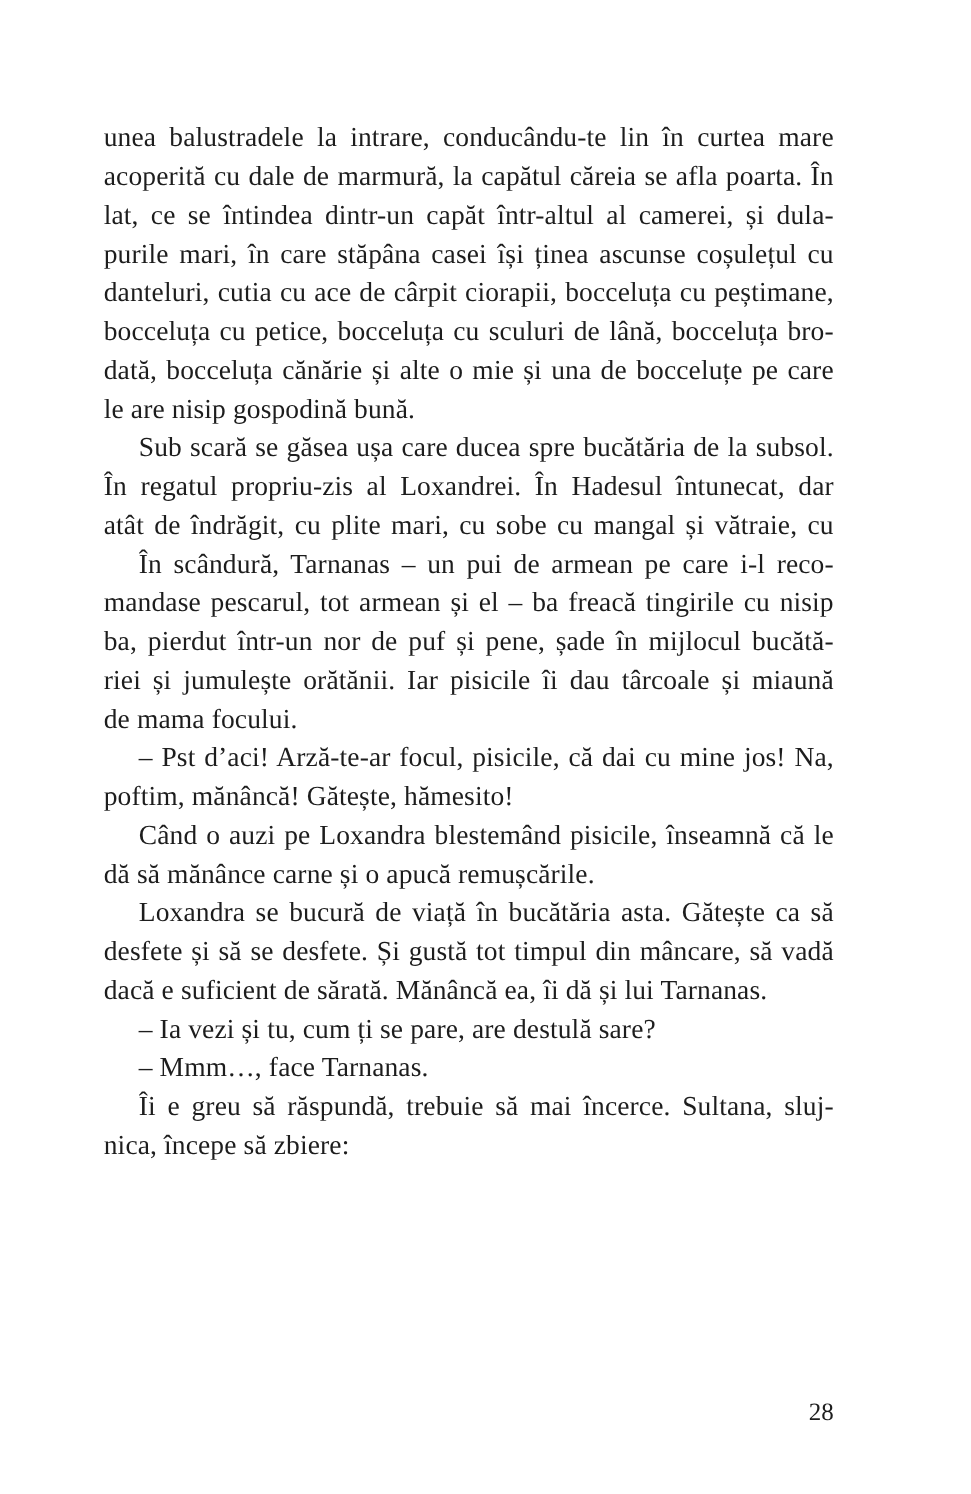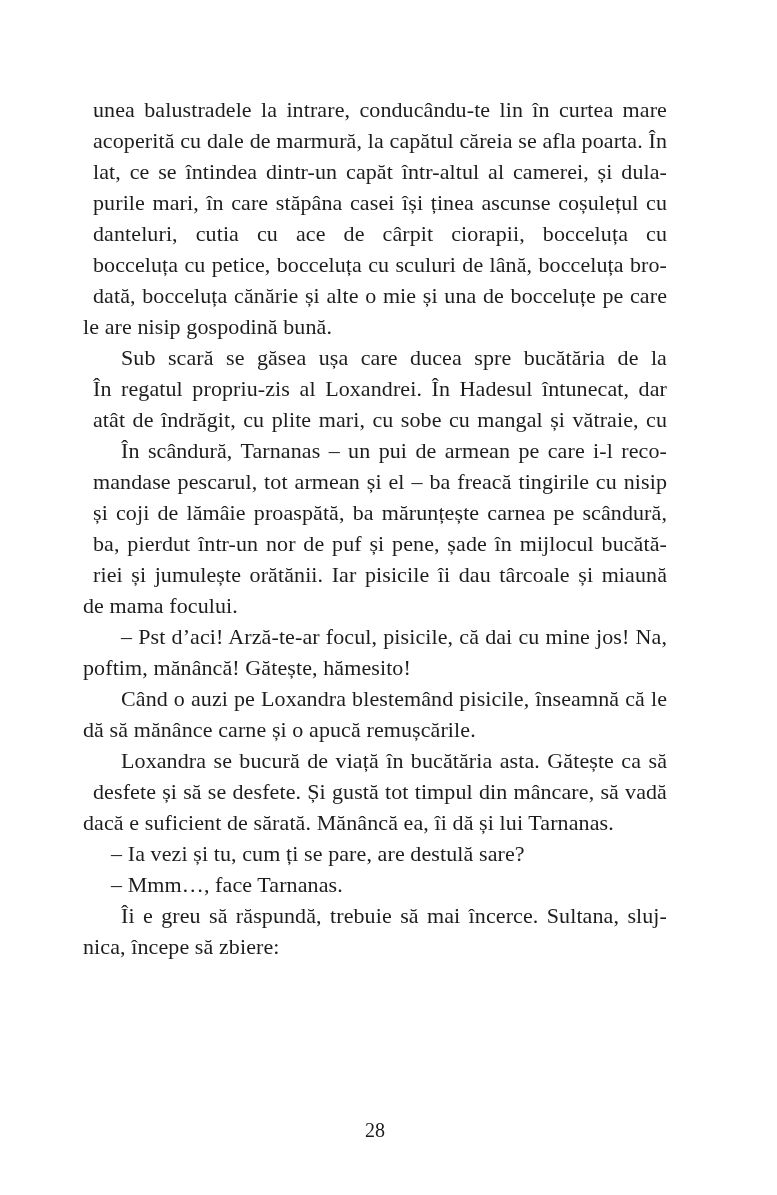--- a/index.html
+++ b/index.html
@@ -26,32 +26,31 @@
     font-size: 22px;
     line-height: 31px;
     height: 31px;
     overflow: hidden;
     text-align: left;
     letter-spacing: 0.1px;
   }
   .line.just {
     text-align: justify;
     text-align-last: justify;
-    margin-left: 10px;
     -moz-text-align-last: justify;
   }
   .line.indent {
     padding-left: 28px;
   }
   .page-number {
     position: absolute;
     left: 83px;
     top: 1118px;
     width: 584px;
-    text-align: center;
+    text-align: right;
     font-size: 20px;
     line-height: 24px;
   }
 </style>
 </head>
 <body>
 
 <div class="book-page" style="background: rgb(255, 255, 255); color: rgb(29, 29, 29);">
   <div class="text-block">
       <div class="line just">unea balustradele la intrare, conducându-te lin în curtea mare</div>
@@ -60,21 +59,20 @@
       <div class="line just">purile mari, în care stăpâna casei își ținea ascunse coșulețul cu</div>
       <div class="line just">danteluri, cutia cu ace de cârpit ciorapii, bocceluța cu peștimane,</div>
       <div class="line just">bocceluța cu petice, bocceluța cu sculuri de lână, bocceluța bro-</div>
       <div class="line just">dată, bocceluța cănărie și alte o mie și una de bocceluțe pe care</div>
       <div class="line">le are nisip gospodină bună.</div>
       <div class="line indent just">Sub scară se găsea ușa care ducea spre bucătăria de la subsol.</div>
       <div class="line just">În regatul propriu-zis al Loxandrei. În Hadesul întunecat, dar</div>
       <div class="line just">atât de îndrăgit, cu plite mari, cu sobe cu mangal și vătraie, cu</div>
       <div class="line indent just">În scândură, Tarnanas – un pui de armean pe care i-l reco-</div>
       <div class="line just">mandase pescarul, tot armean și el – ba freacă tingirile cu nisip</div>
-      <div class="line just">și coji de lămâie proaspătă, ba mărunțește carnea pe scândură,</div>
       <div class="line just">ba, pierdut într-un nor de puf și pene, șade în mijlocul bucătă-</div>
       <div class="line just">riei și jumulește orătănii. Iar pisicile îi dau târcoale și miaună</div>
       <div class="line">de mama focului.</div>
       <div class="line indent just">– Pst d’aci! Arză-te-ar focul, pisicile, că dai cu mine jos! Na,</div>
       <div class="line">poftim, mănâncă! Gătește, hămesito!</div>
       <div class="line indent just">Când o auzi pe Loxandra blestemând pisicile, înseamnă că le</div>
       <div class="line">dă să mănânce carne și o apucă remușcările.</div>
       <div class="line indent just">Loxandra se bucură de viață în bucătăria asta. Gătește ca să</div>
       <div class="line just">desfete și să se desfete. Și gustă tot timpul din mâncare, să vadă</div>
       <div class="line">dacă e suficient de sărată. Mănâncă ea, îi dă și lui Tarnanas.</div>

